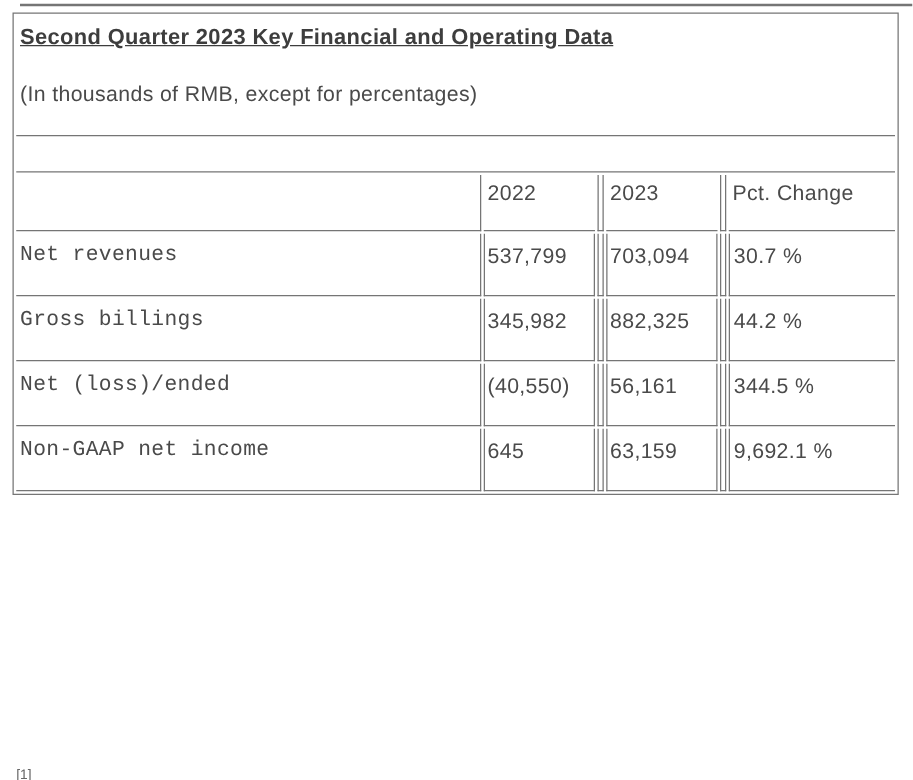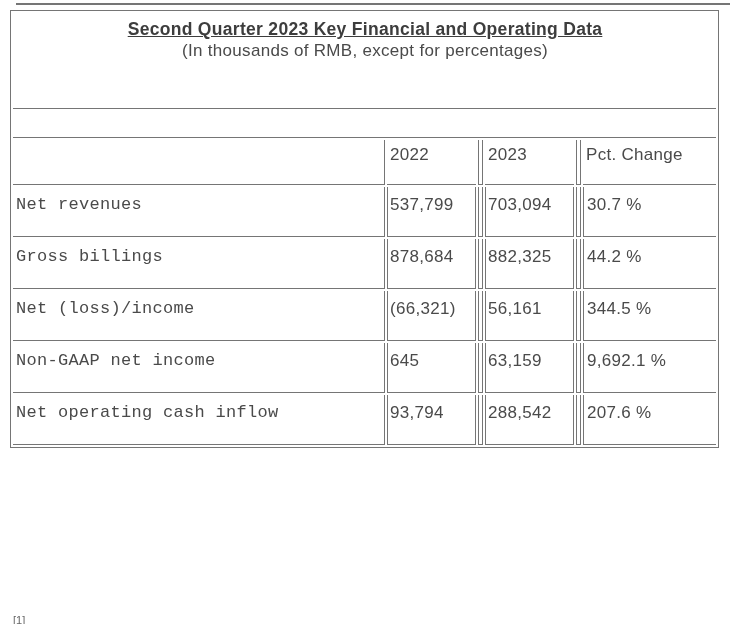--- a/index.html
+++ b/index.html
@@ -45,30 +45,29 @@
     overflow: hidden;
     white-space: nowrap;
   }
 
   
   .cell-titleblock {
     height: 96px;
     border-bottom: 1px solid var(--border);
     padding: 6px 2px 0 3px;
     white-space: normal;
-    text-align: center;
   }
   .doc-title {
     font-weight: bold;
     font-size: 17.5px;
     color: var(--title);
     text-decoration: underline;
     letter-spacing: 0.3px;
   }
-  .doc-subtitle { font-size: 17px; }
+  .doc-subtitle { margin-top: 25px; font-size: 17px; }
 
   
   .cell-emptyrow { height: 27px; border-bottom: 1px solid var(--border); }
 
   
   .cell-period-label { height: 51px; border-right: 1px solid var(--border); border-bottom: 1px solid var(--border); }
   .cell-period { height: 51px; border-bottom: 1px solid var(--border); padding: 5px 0 0 2px; }
 
   
   .cell-year-label { height: 45px; border-right: 1px solid var(--border); border-bottom: 1px solid var(--border); }
@@ -154,52 +153,44 @@
       <td class="cell-dlabel">Net revenues</td>
       <td class="cell-dvalue">537,799</td>
       <td class="cell-dsp"></td>
       <td class="cell-dvalue">703,094</td>
       <td class="cell-dsp"></td>
       <td class="cell-dpct">30.7 %</td>
     </tr>
 
     <tr>
       <td class="cell-dlabel">Gross billings</td>
-      <td class="cell-dvalue">878,684</td>
+      <td class="cell-dvalue">345,982</td>
       <td class="cell-dsp"></td>
       <td class="cell-dvalue">882,325</td>
       <td class="cell-dsp"></td>
       <td class="cell-dpct">44.2 %</td>
     </tr>
 
 
 
     <tr>
-      <td class="cell-dlabel">Net (loss)/income</td>
-      <td class="cell-dvalue">(66,321)</td>
+      <td class="cell-dlabel">Net (loss)/ended</td>
+      <td class="cell-dvalue">(40,550)</td>
       <td class="cell-dsp"></td>
       <td class="cell-dvalue">56,161</td>
       <td class="cell-dsp"></td>
       <td class="cell-dpct">344.5 %</td>
     </tr>
 
     <tr>
       <td class="cell-dlabel">Non-GAAP net income</td>
       <td class="cell-dvalue">645</td>
       <td class="cell-dsp"></td>
       <td class="cell-dvalue">63,159</td>
       <td class="cell-dsp"></td>
       <td class="cell-dpct">9,692.1 %</td>
     </tr>
 
-    <tr>
-      <td class="cell-dlabel">Net operating cash inflow</td>
-      <td class="cell-dvalue">93,794</td>
-      <td class="cell-dsp"></td>
-      <td class="cell-dvalue">288,542</td>
-      <td class="cell-dsp"></td>
-      <td class="cell-dpct">207.6 %</td>
-    </tr>
   </tbody>
     </table>
 
   <div class="footnote">[1]</div>
 </div>
 
 </body></html>

